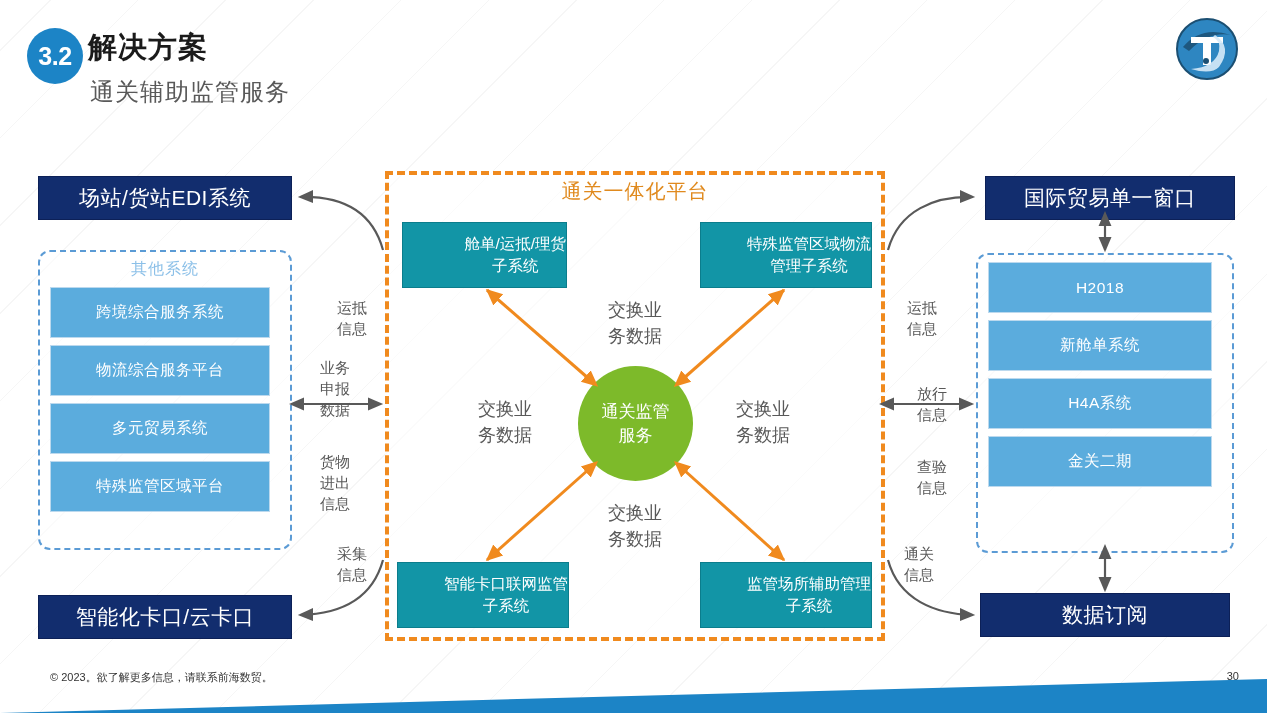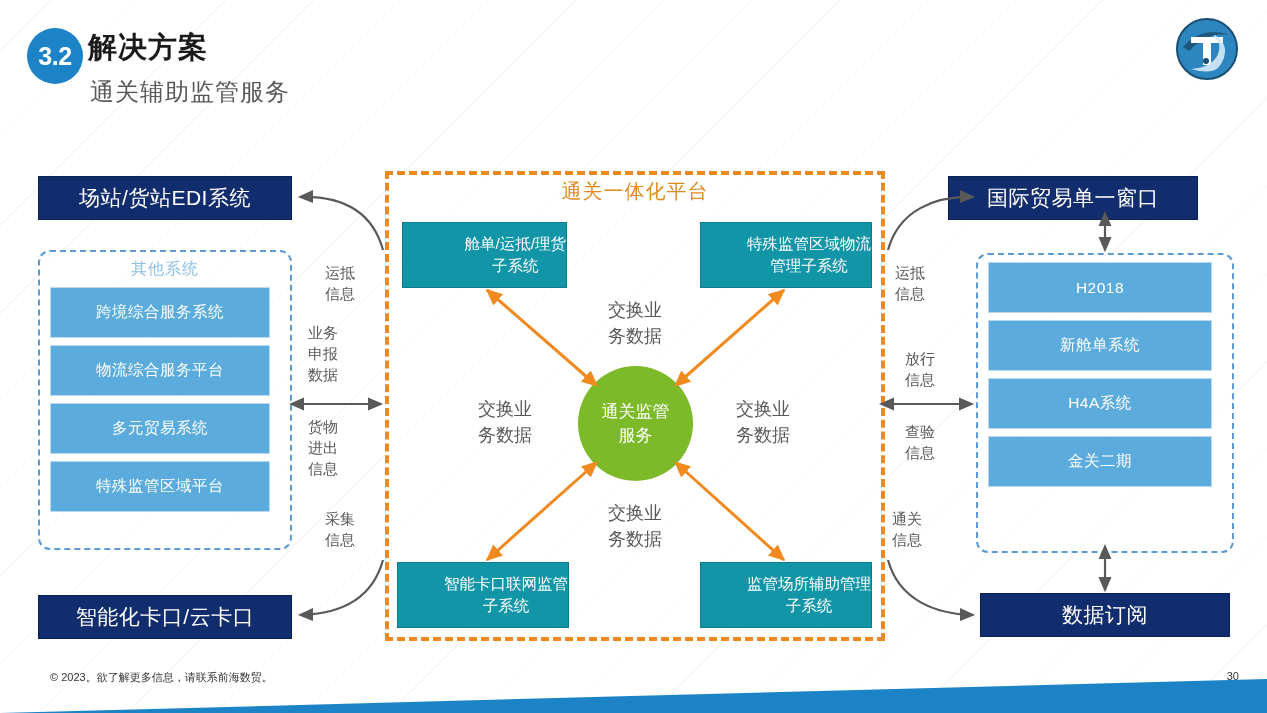--- a/index.html
+++ b/index.html
@@ -113,21 +113,21 @@
   .exlabel {
     position: absolute;
     color: #595959; font-size: 18px; line-height: 1.45;
     text-align: center; width: 90px;
   }
 
   
   .sidelabel {
     position: absolute;
     color: #595959; font-size: 15px; line-height: 1.4;
-    text-align: left; width: 42px;
+    text-align: right; width: 42px; margin-top: 35px;
   }
 
   
   #footer-note {
     position: absolute; left: 50px; top: 670px;
     font-size: 11px; color: #333333;
   }
   #pagenum {
     position: absolute; right: 28px; top: 670px;
     font-size: 11px; color: #333333;
@@ -241,21 +241,21 @@
   </div>
   <div class="exlabel" style="left:718px; top:396px;">
     <div>交换业</div>
     <div>务数据</div>
   </div>
   <div class="exlabel" style="left:590px; top:500px;">
     <div>交换业</div>
     <div>务数据</div>
   </div>
 
-  <div class="navybox" style="left:948px; top:176px; width:250px; height:44px;font-family:Liberation Mono, monospace;">国际贸易单一窗口</div>
+  <div class="navybox" style="left:985px; top:176px; width:250px; height:44px;font-family:Liberation Mono, monospace;">国际贸易单一窗口</div>
 
   <div class="dashgroup" style="left:976px; top:253px; width:258px; height:300px;">
     <div class="lightitem">H2018</div>
     <div class="lightitem">新舱单系统</div>
     <div class="lightitem">H4A系统</div>
     <div class="lightitem">金关二期</div>
   </div>
 
   <div class="navybox" style="left:980px; top:593px; width:250px; height:44px;">数据订阅</div>
 

